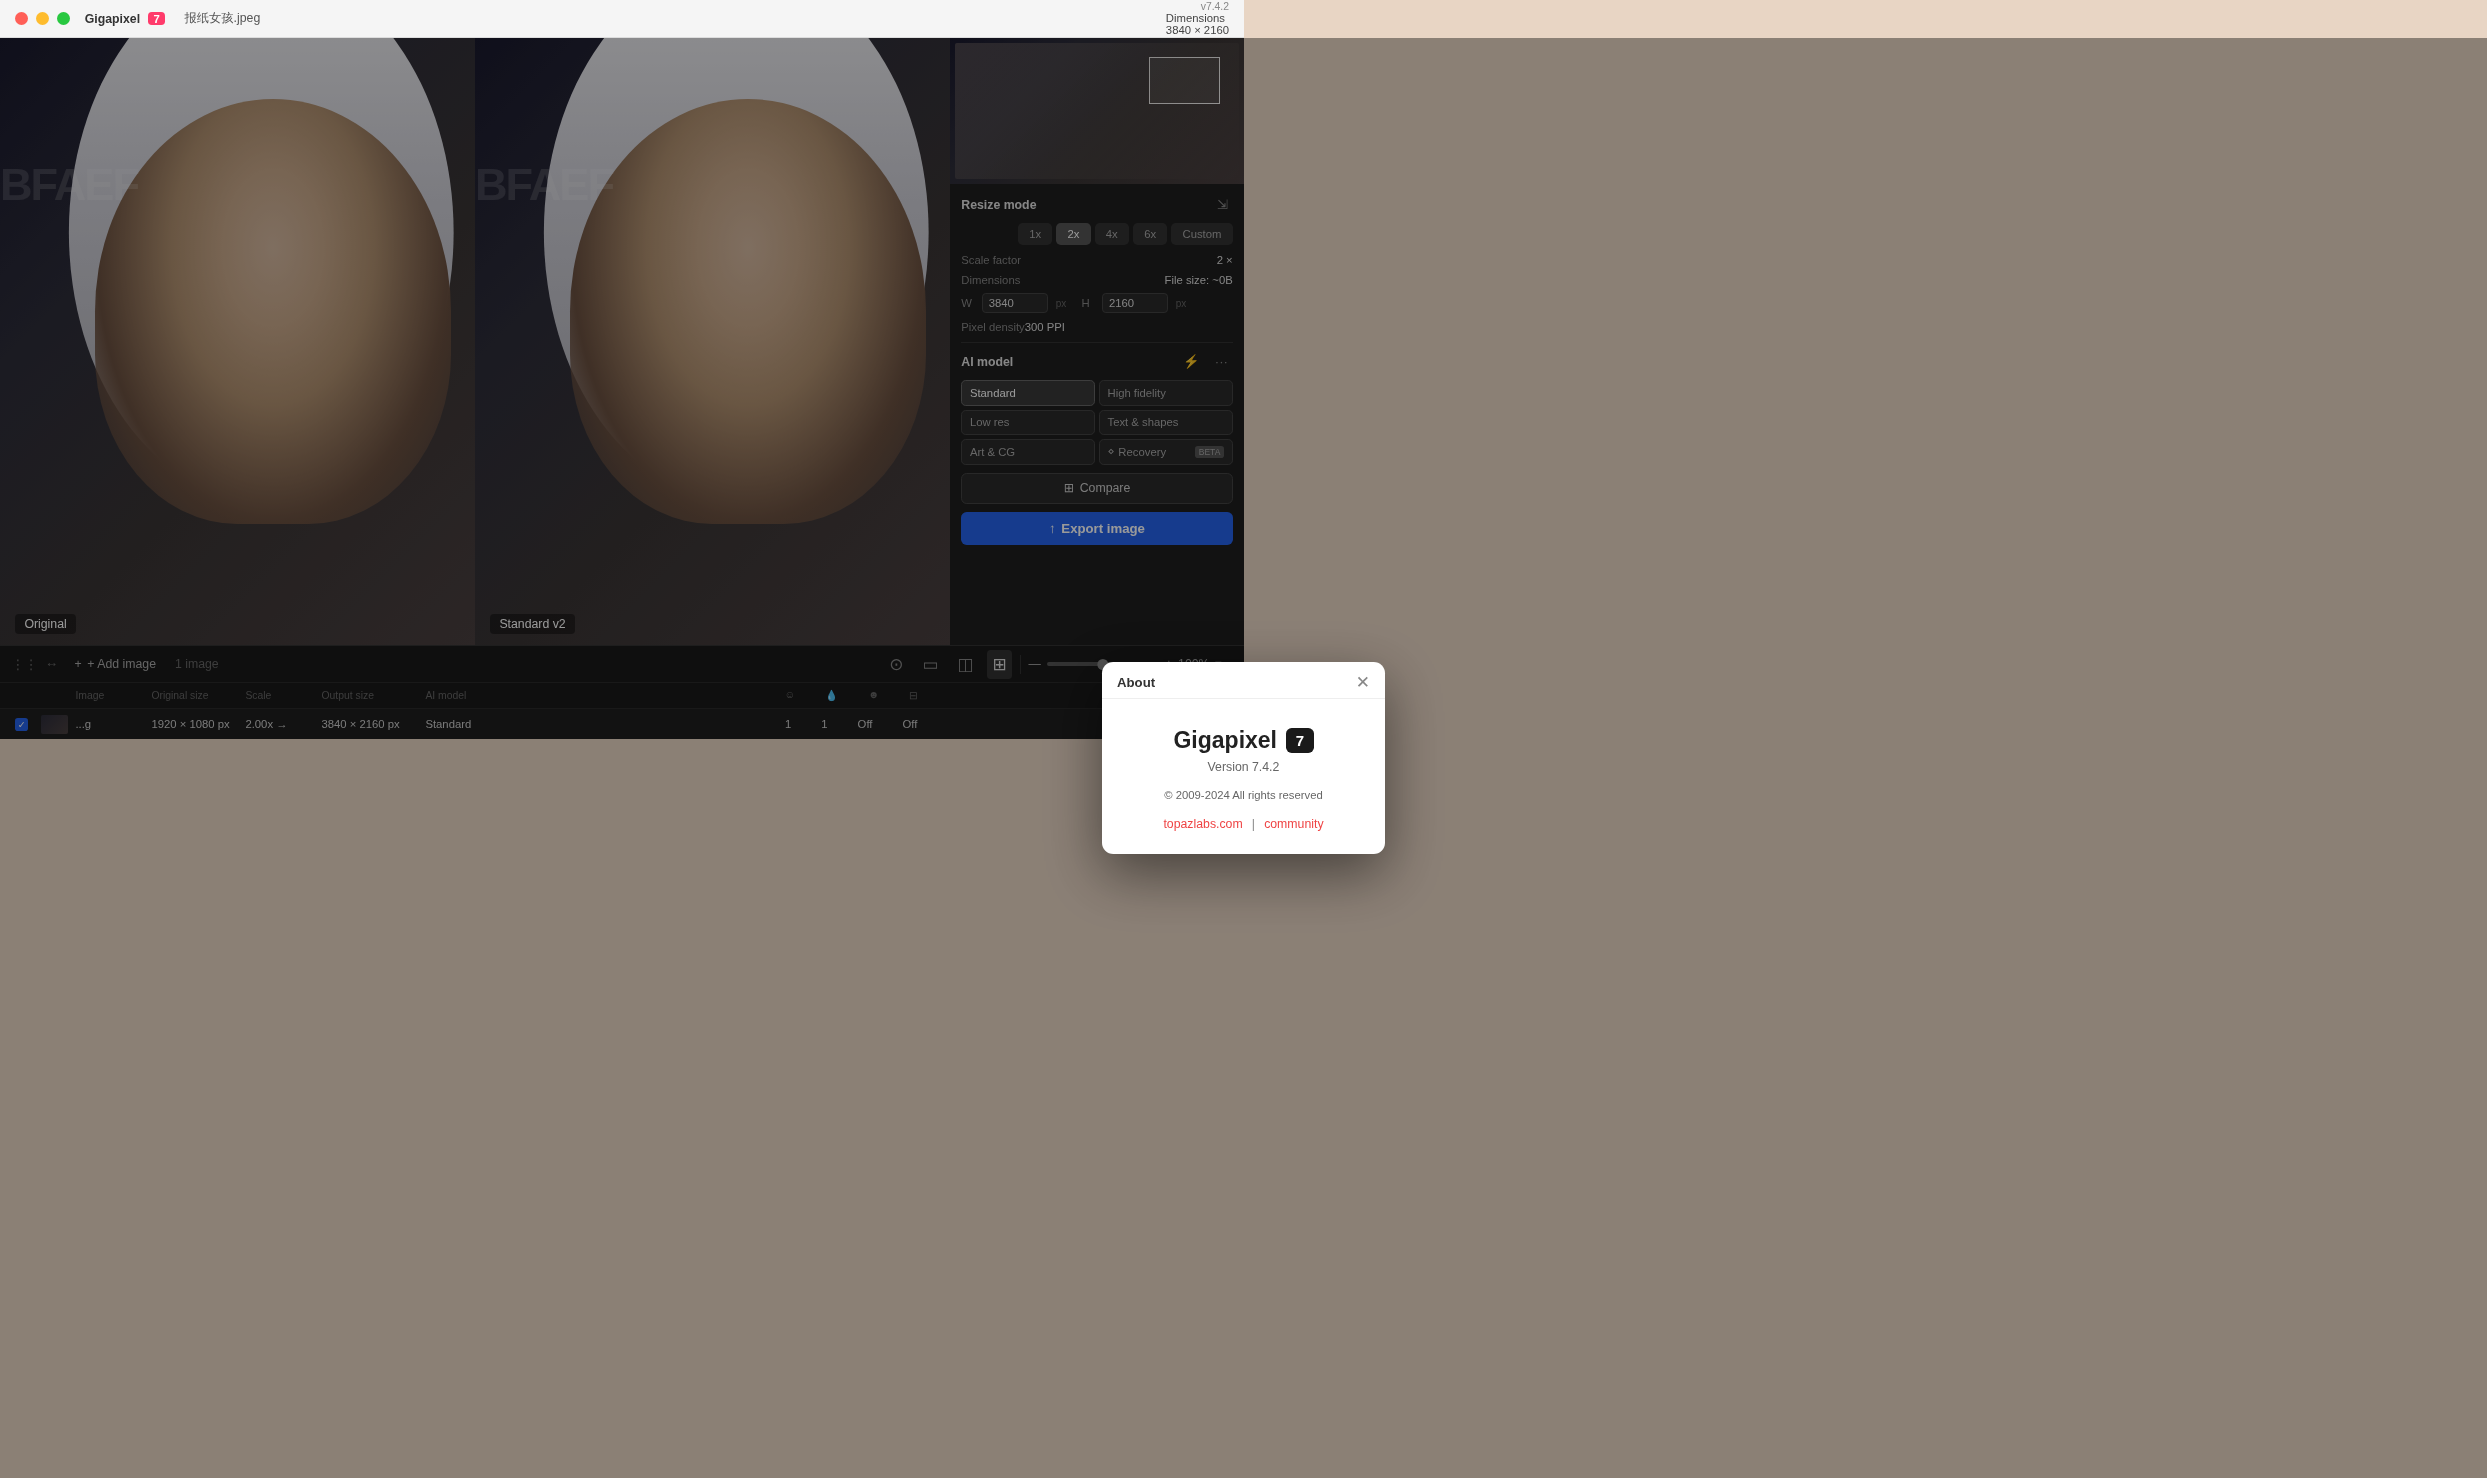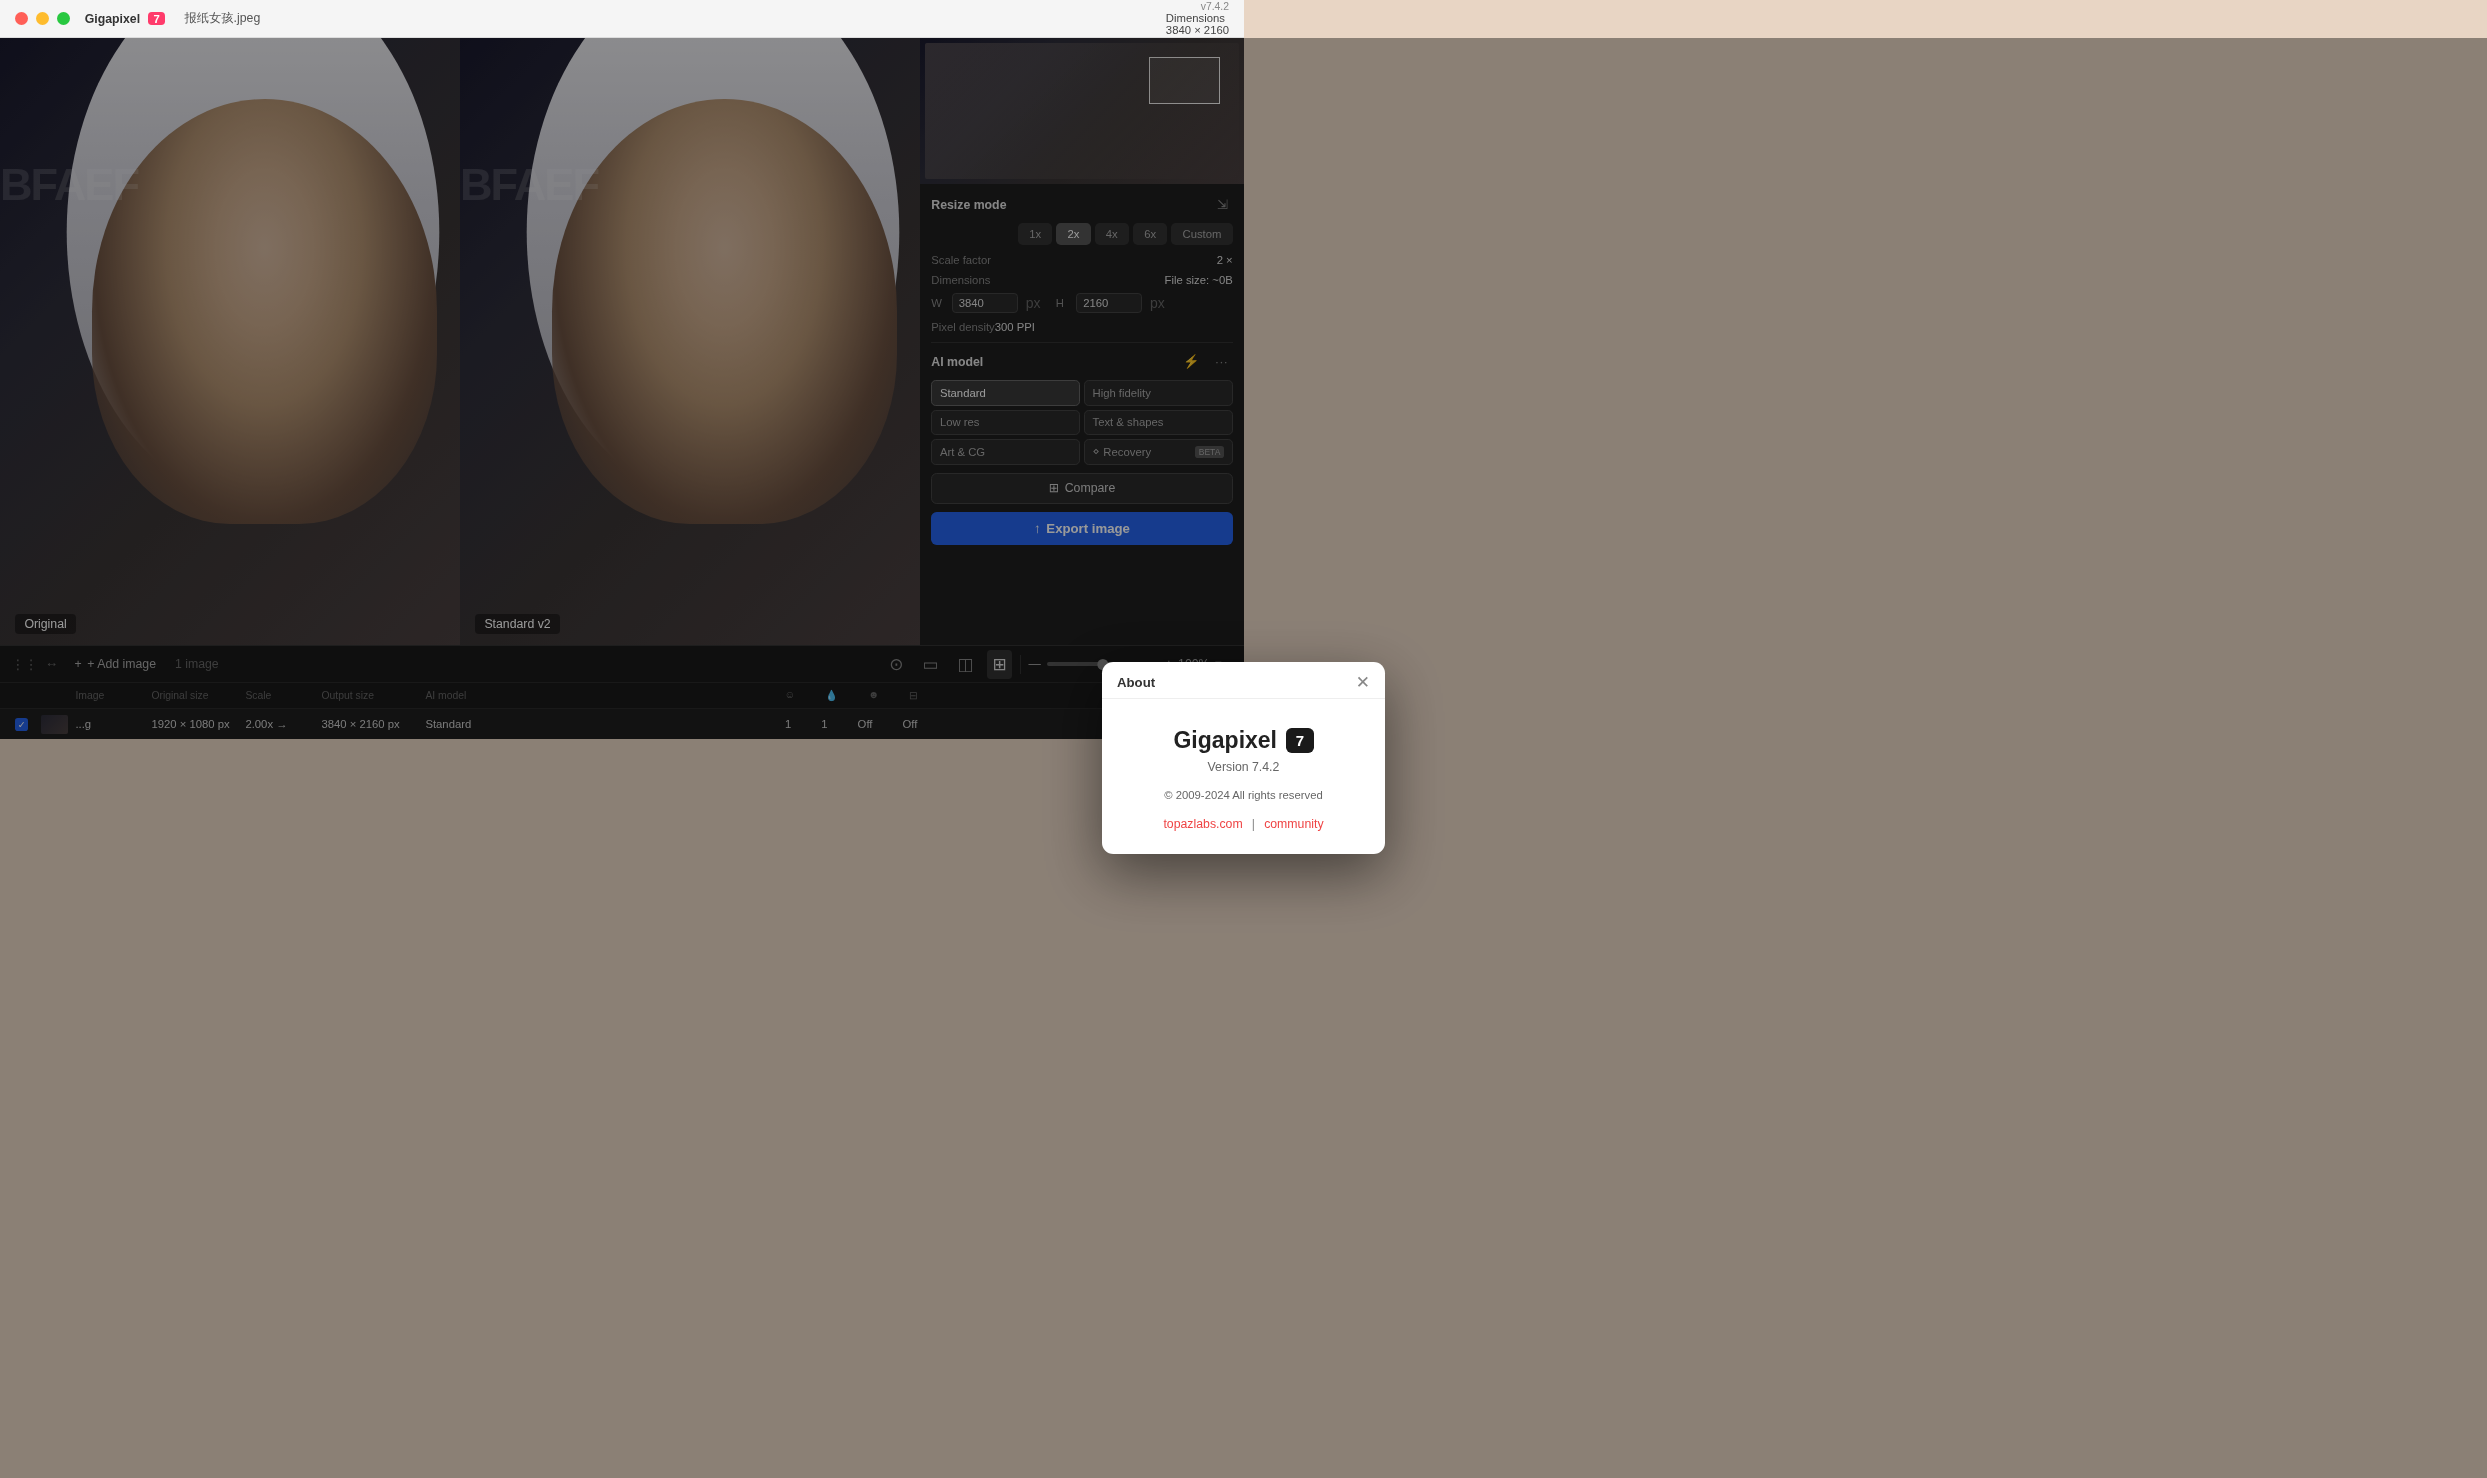--- a/index.html
+++ b/index.html
@@ -165,21 +165,21 @@
       color: white;
       font-size: 12.3px;
       font-weight: 500;
       background: rgba(0,0,0,0.4);
       padding: 2.8px 9.4px;
       border-radius: 3.8px;
     }
 
     
     .right-panel {
-      width: 324px;
+      width: 294px;
       background: #1e1e1e;
       display: flex;
       flex-direction: column;
       overflow-y: auto;
       color: #ccc;
       font-size: 11.3px;
       padding: 0;
     }
 
     .right-panel-image-preview {
@@ -270,21 +270,21 @@
       background: #2a2a2a;
       border: 0.9px solid #444;
       color: #ddd;
       border-radius: 3.8px;
       padding: 2.8px 5.7px;
       font-size: 11.3px;
       width: 66px;
     }
     .dim-unit {
       color: #666;
-      font-size: 14px;
+      font-size: 10px;
     }
 
     .divider {
       height: 0.9px;
       background: #333;
       margin: 9.4px 0;
     }
 
     .model-options {
       display: grid;

